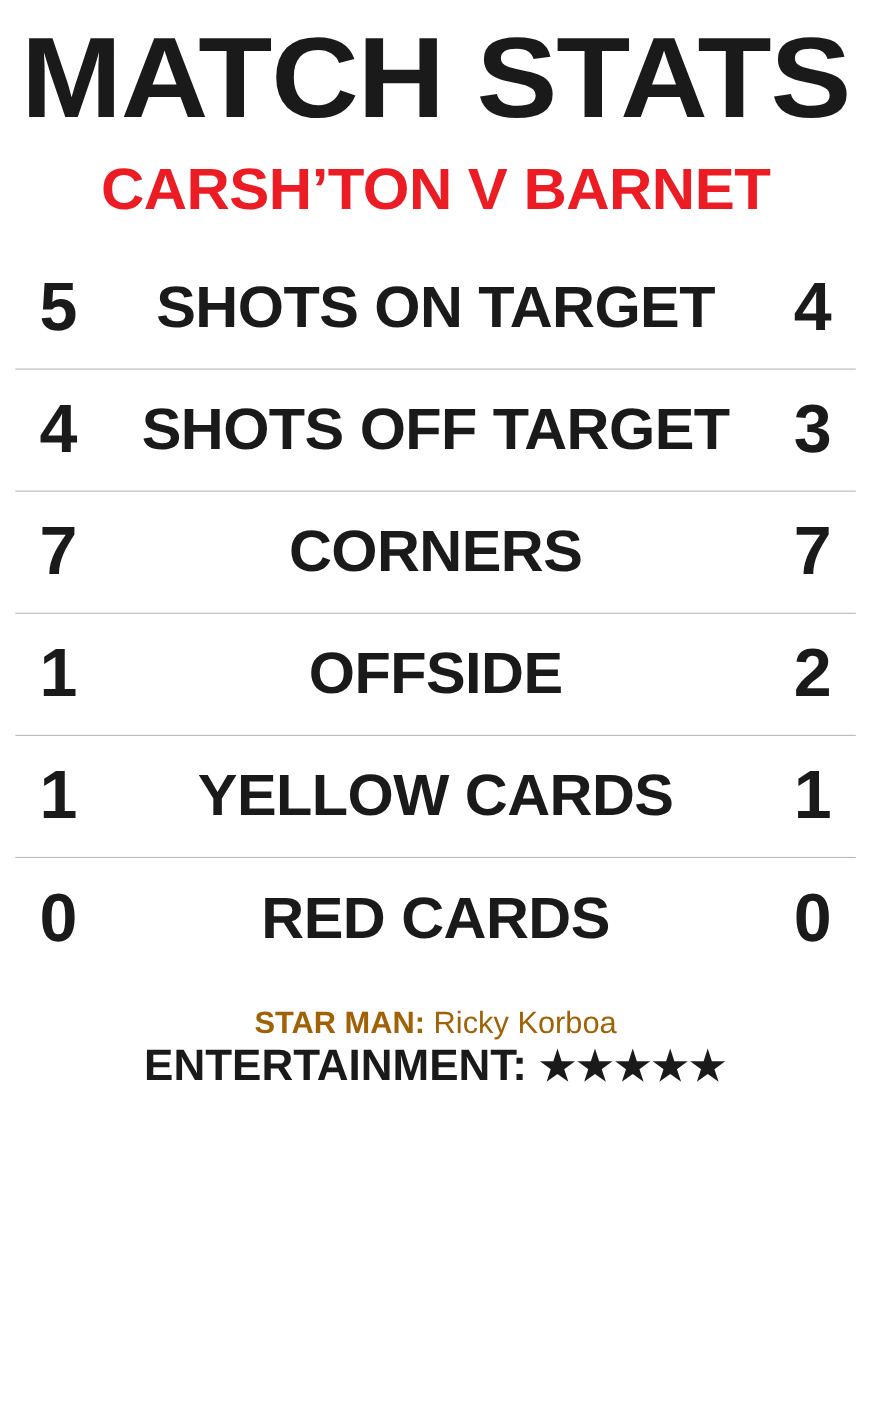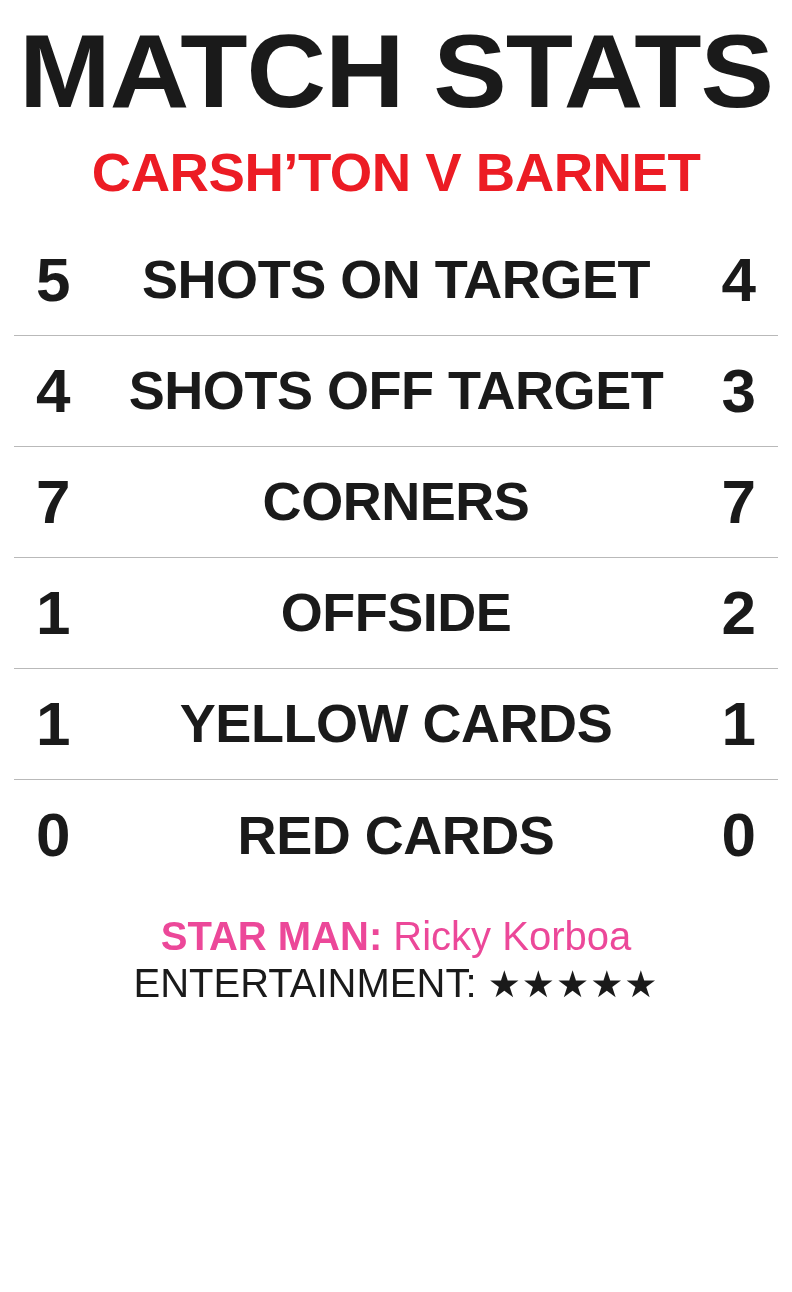--- a/index.html
+++ b/index.html
@@ -87,33 +87,33 @@
     transform: scaleX(1.02);
   }
 
   
   .footer {
     margin-top: 22px;
     text-align: center;
     line-height: 1.18;
   }
   .footer-line {
-    font-size: 40px;
-    color: #ec4899;
+    font-size: 28px;
+    color: #a16207;
     white-space: nowrap;
   }
   .footer-line .lbl {
     font-weight: bold;
   }
   .footer-line .val {
     font-weight: normal;
   }
   .star-line {
     font-size: 40px;
-    font-weight: normal;
+    font-weight: bold;
     color: #1a1a1a;
     white-space: nowrap;
   }
   .stars {
     font-size: 37px;
     letter-spacing: 1px;
   }
 </style>
 </head>
 <body>

